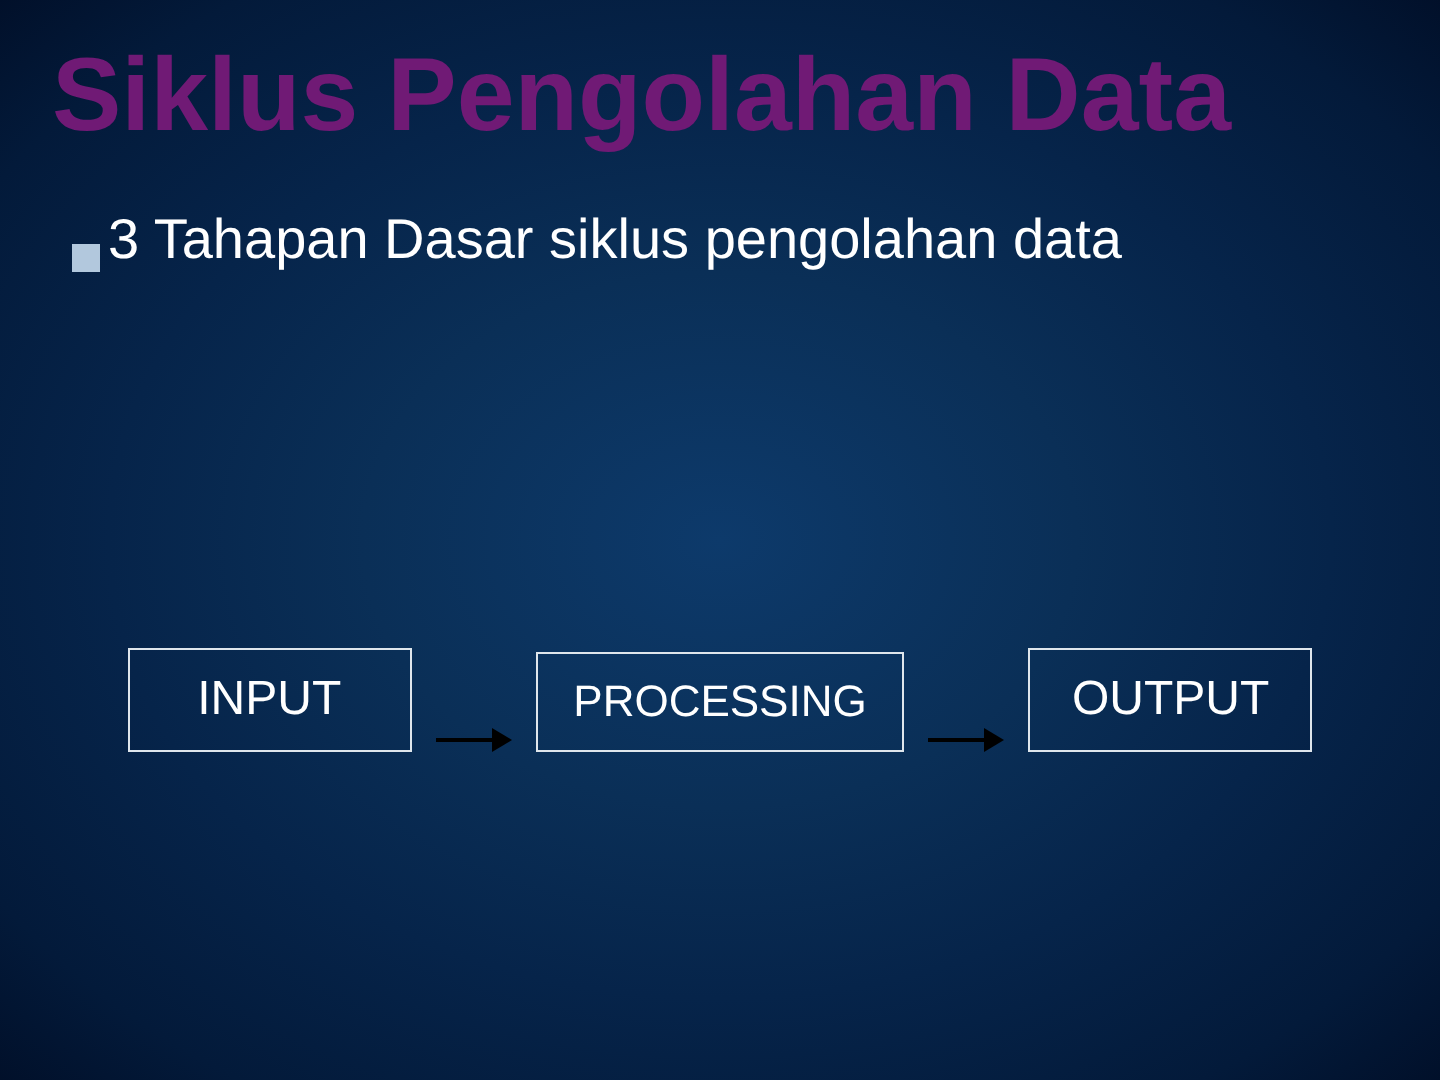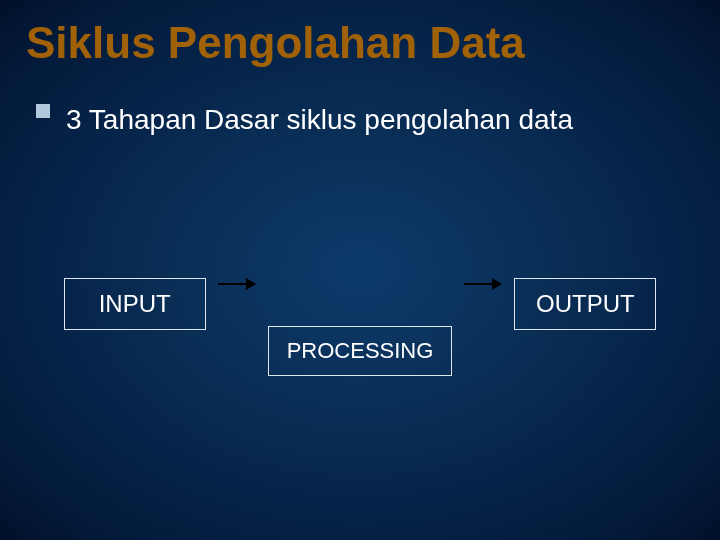--- a/index.html
+++ b/index.html
@@ -9,49 +9,49 @@
       #0d3a6b 0%, #0a2f57 35%, #06244a 60%, #031a3a 85%, #01102a 100%);
     font-family: Arial, Helvetica, sans-serif;
     color: #ffffff;
     position: relative;
     overflow: hidden;
   }
   .title {
     position: absolute;
     top: 18px;
     left: 26px;
-    font-size: 44px;
+    font-size: 52px;
     font-weight: 700;
-    color: #a16207;
+    color: #701a75;
     letter-spacing: 0px;
   }
   .bullet-row {
     position: absolute;
     top: 104px;
     left: 36px;
     display: flex;
-    align-items: flex-start;
-    gap: 16px;
+    align-items: flex-end;
+    gap: 4px;
   }
   .bullet {
     width: 14px;
     height: 14px;
     background: #b2c8dd;
   }
   .bullet-text {
     font-size: 28px;
     color: #ffffff;
   }
   .flow {
     position: absolute;
     top: 278px;
     left: 0;
     right: 0;
     display: flex;
-    align-items: flex-start;
+    align-items: flex-end;
     justify-content: center;
     gap: 12px;
   }
   .box {
     border: 1.5px solid #dfe6ec;
     background: transparent;
     color: #ffffff;
     text-align: center;
     padding: 12px 18px;
     min-width: 142px;

